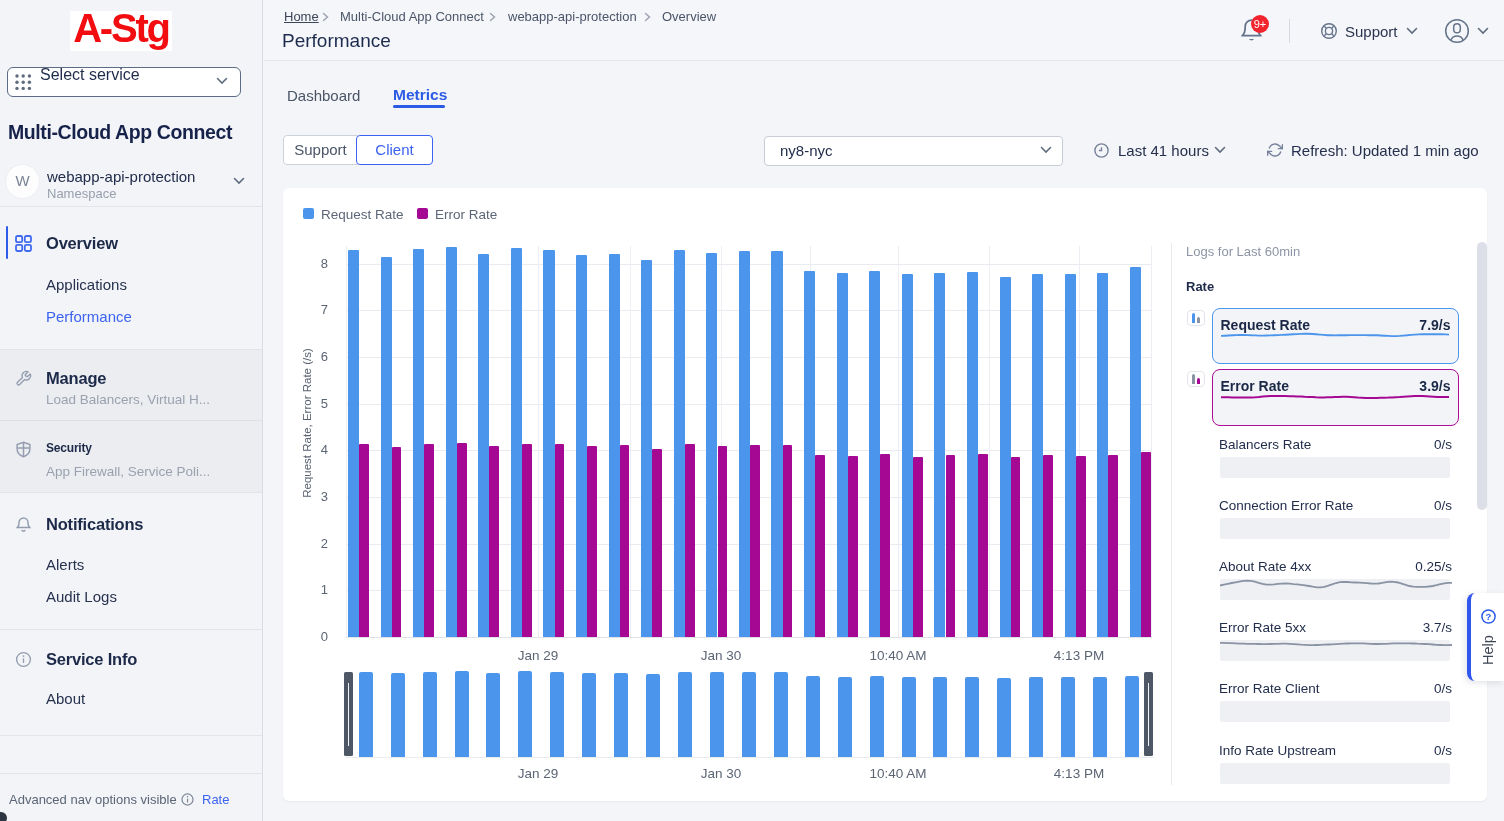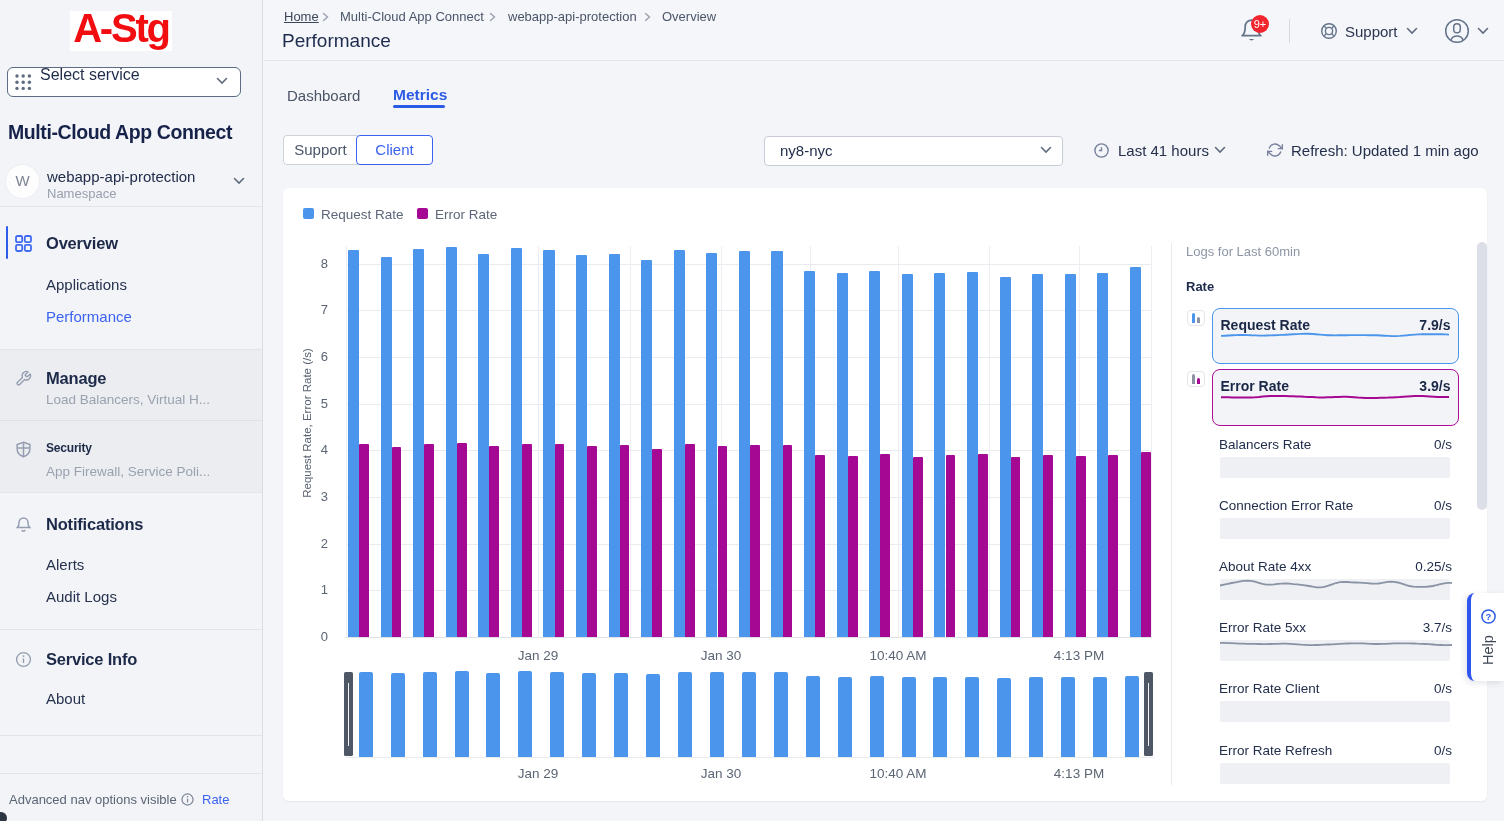--- a/index.html
+++ b/index.html
@@ -367,21 +367,21 @@
 <span style="float:left">Error Rate 5xx</span>
       <span style="float:right;color:#1d2a4a">3.7/s</span>
     </div>
     <div style="position:absolute;left:1220px;top:640px;width:230px;height:21px;background:#eef0f4;border-radius:2px"></div>
 <div style="position:absolute;left:1219px;top:681px;width:233px;height:18px;font-size:13.5px;color:#222e4c">
 <span style="float:left">Error Rate Client</span>
       <span style="float:right;color:#1d2a4a">0/s</span>
     </div>
     <div style="position:absolute;left:1220px;top:701px;width:230px;height:21px;background:#eef0f4;border-radius:2px"></div>
 <div style="position:absolute;left:1219px;top:743px;width:233px;height:18px;font-size:13.5px;color:#222e4c">
-<span style="float:left">Error Rate Refresh</span>
+<span style="float:left">Info Rate Upstream</span>
       <span style="float:right;color:#1d2a4a">0/s</span>
     </div>
     <div style="position:absolute;left:1220px;top:763px;width:230px;height:21px;background:#eef0f4;border-radius:2px"></div>
 <svg style="position:absolute;left:1220px;top:576px" width="232" height="16" viewBox="0 0 232 16">
       <path d="M0.0,9.5 L3.9,8.6 L7.7,7.8 L11.6,7.0 L15.5,6.3 L19.3,5.6 L23.2,4.9 L27.1,4.6 L30.9,4.9 L34.8,5.6 L38.7,6.8 L42.5,7.9 L46.4,8.6 L50.3,8.7 L54.1,8.4 L58.0,7.9 L61.9,7.6 L65.7,7.5 L69.6,7.7 L73.5,8.1 L77.3,8.4 L81.2,8.8 L85.1,9.3 L88.9,10.0 L92.8,10.7 L96.7,11.3 L100.5,11.4 L104.4,10.9 L108.3,9.7 L112.1,8.3 L116.0,7.0 L119.9,6.2 L123.7,5.9 L127.6,6.0 L131.5,6.3 L135.3,6.5 L139.2,6.7 L143.1,6.9 L146.9,7.2 L150.8,7.5 L154.7,7.7 L158.5,7.5 L162.4,6.9 L166.3,6.2 L170.1,5.7 L174.0,5.8 L177.9,6.5 L181.7,7.7 L185.6,8.9 L189.5,10.0 L193.3,10.7 L197.2,10.9 L201.1,10.9 L204.9,10.8 L208.8,10.5 L212.7,10.0 L216.5,9.2 L220.4,8.2 L224.3,7.4 L228.1,6.9 L232.0,6.9" fill="none" stroke="#8a93a3" stroke-width="1.8"></path>
     </svg>
 <svg style="position:absolute;left:1220px;top:637px" width="232" height="14" viewBox="0 0 232 14">
       <path d="M0.0,5.9 L3.9,5.9 L7.7,6.1 L11.6,6.2 L15.5,6.4 L19.3,6.6 L23.2,6.7 L27.1,6.8 L30.9,6.9 L34.8,6.9 L38.7,7.0 L42.5,7.1 L46.4,7.1 L50.3,7.0 L54.1,6.9 L58.0,6.8 L61.9,6.7 L65.7,6.7 L69.6,6.8 L73.5,7.1 L77.3,7.4 L81.2,7.7 L85.1,7.9 L88.9,8.1 L92.8,8.1 L96.7,8.0 L100.5,7.9 L104.4,7.7 L108.3,7.5 L112.1,7.3 L116.0,7.1 L119.9,6.9 L123.7,6.7 L127.6,6.5 L131.5,6.3 L135.3,6.3 L139.2,6.3 L143.1,6.4 L146.9,6.6 L150.8,6.8 L154.7,7.0 L158.5,7.0 L162.4,6.9 L166.3,6.8 L170.1,6.6 L174.0,6.4 L177.9,6.3 L181.7,6.3 L185.6,6.3 L189.5,6.4 L193.3,6.5 L197.2,6.7 L201.1,6.8 L204.9,7.0 L208.8,7.2 L212.7,7.5 L216.5,7.8 L220.4,8.0 L224.3,8.2 L228.1,8.1 L232.0,8.0" fill="none" stroke="#8a93a3" stroke-width="1.8"></path>
     </svg>
 

